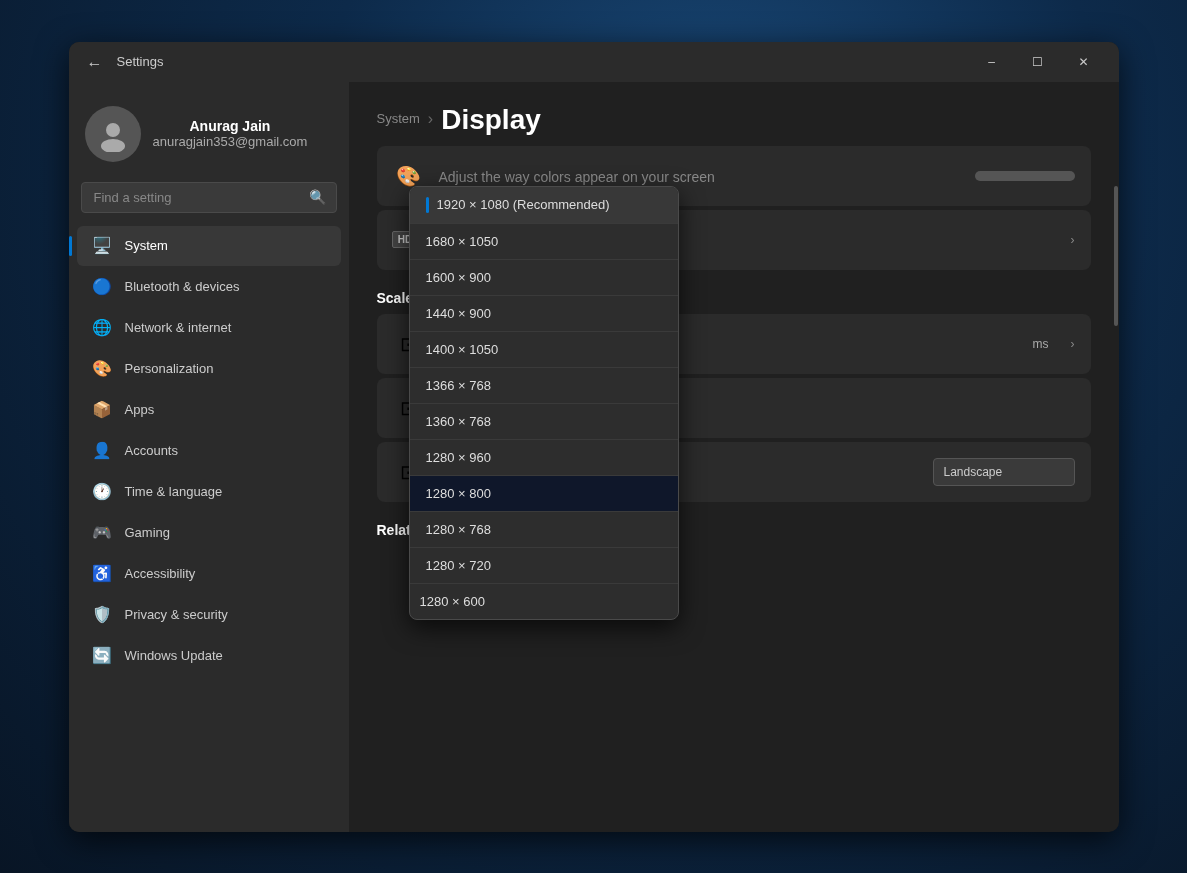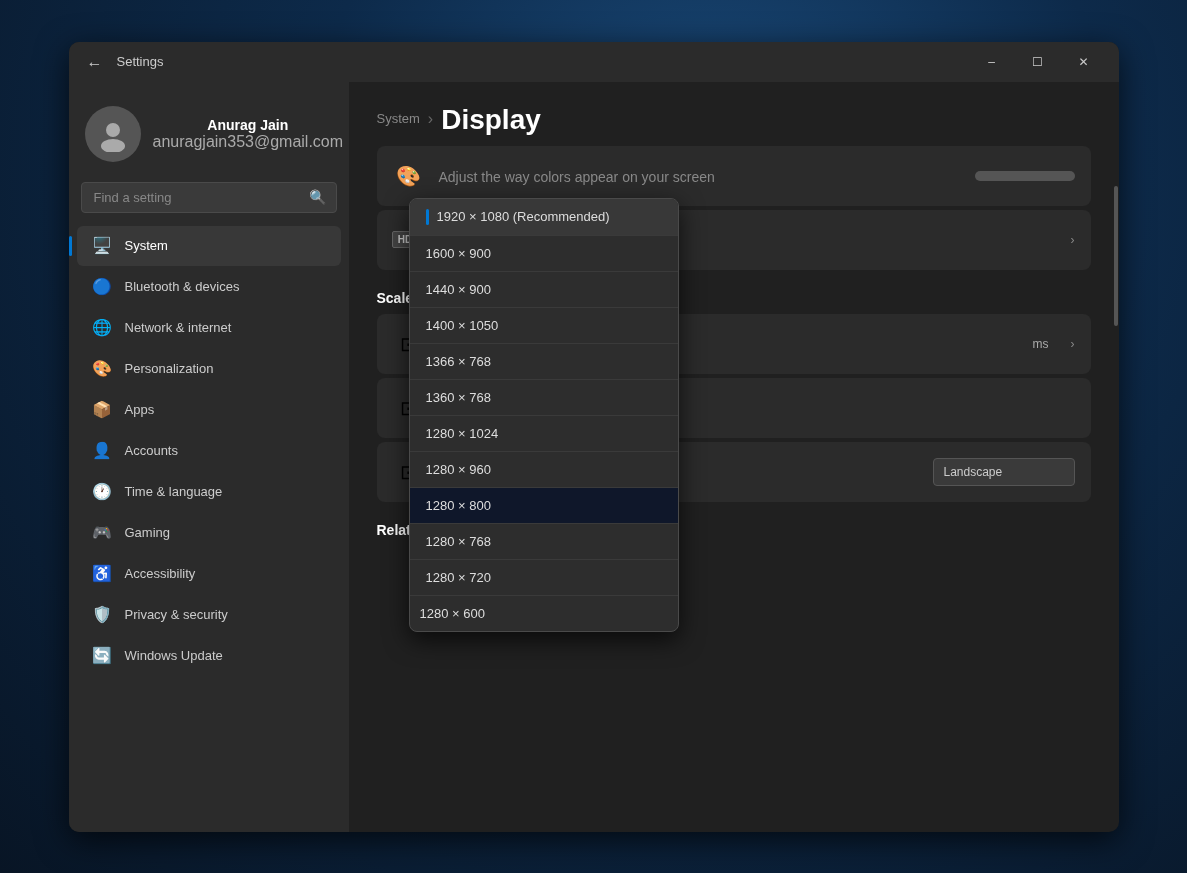--- a/index.html
+++ b/index.html
@@ -76,21 +76,21 @@
     .avatar {
       width: 56px; height: 56px;
       background: #555;
       border-radius: 50%;
       display: flex; align-items: center; justify-content: center;
       flex-shrink: 0;
     }
     .avatar svg { width: 36px; height: 36px; }
     .user-info { display: flex; flex-direction: column; text-align: center; }
     .user-name { color: #fff; font-size: 14px; font-weight: 600; }
-    .user-email { color: #aaa; font-size: 16px; }
+    .user-email { color: #aaa; font-size: 13px; }
     .search-box {
       margin: 0 12px 12px 12px;
       position: relative;
     }
     .search-input {
       width: 100%;
       background: #3a3a3a;
       border: 1px solid #4a4a4a;
       border-radius: 4px;
       color: #7dd3fc;
@@ -209,21 +209,21 @@
     }
     
     .dropdown-overlay {
       position: absolute;
       top: 0; left: 0; right: 0; bottom: 0;
       z-index: 10;
       pointer-events: none;
     }
     .dropdown-menu {
       position: absolute;
-      top: 52px;
+      top: 40px;
       left: 60px;
       width: 270px;
       background: #2d2d2d;
       border: 1px solid #4a4a4a;
       border-radius: 8px;
       box-shadow: 0 8px 24px rgba(0,0,0,0.7);
       overflow: hidden;
       pointer-events: all;
     }
     .dropdown-item {
@@ -430,36 +430,36 @@
           <div class="scrollbar-thumb"></div>
         </div>
 
         <div class="dropdown-overlay">
           <div class="dropdown-menu">
             <div class="dropdown-item selected">
               <div class="dropdown-sel-bar"></div>
               <span>1920 × 1080 (Recommended)</span>
             </div>
             <div class="dropdown-item">
+              <span>1680 × 1050</span>
+            </div>
+            <div class="dropdown-item">
               <span>1600 × 900</span>
             </div>
             <div class="dropdown-item">
               <span>1440 × 900</span>
             </div>
             <div class="dropdown-item">
               <span>1400 × 1050</span>
             </div>
             <div class="dropdown-item">
               <span>1366 × 768</span>
             </div>
             <div class="dropdown-item">
               <span>1360 × 768</span>
-            </div>
-            <div class="dropdown-item">
-              <span>1280 × 1024</span>
             </div>
             <div class="dropdown-item">
               <span>1280 × 960</span>
             </div>
             <div class="dropdown-item selected-highlight" style="background:#0f172a;">
               <span>1280 × 800</span>
             </div>
             <div class="dropdown-item">
               <span>1280 × 768</span>
             </div>

